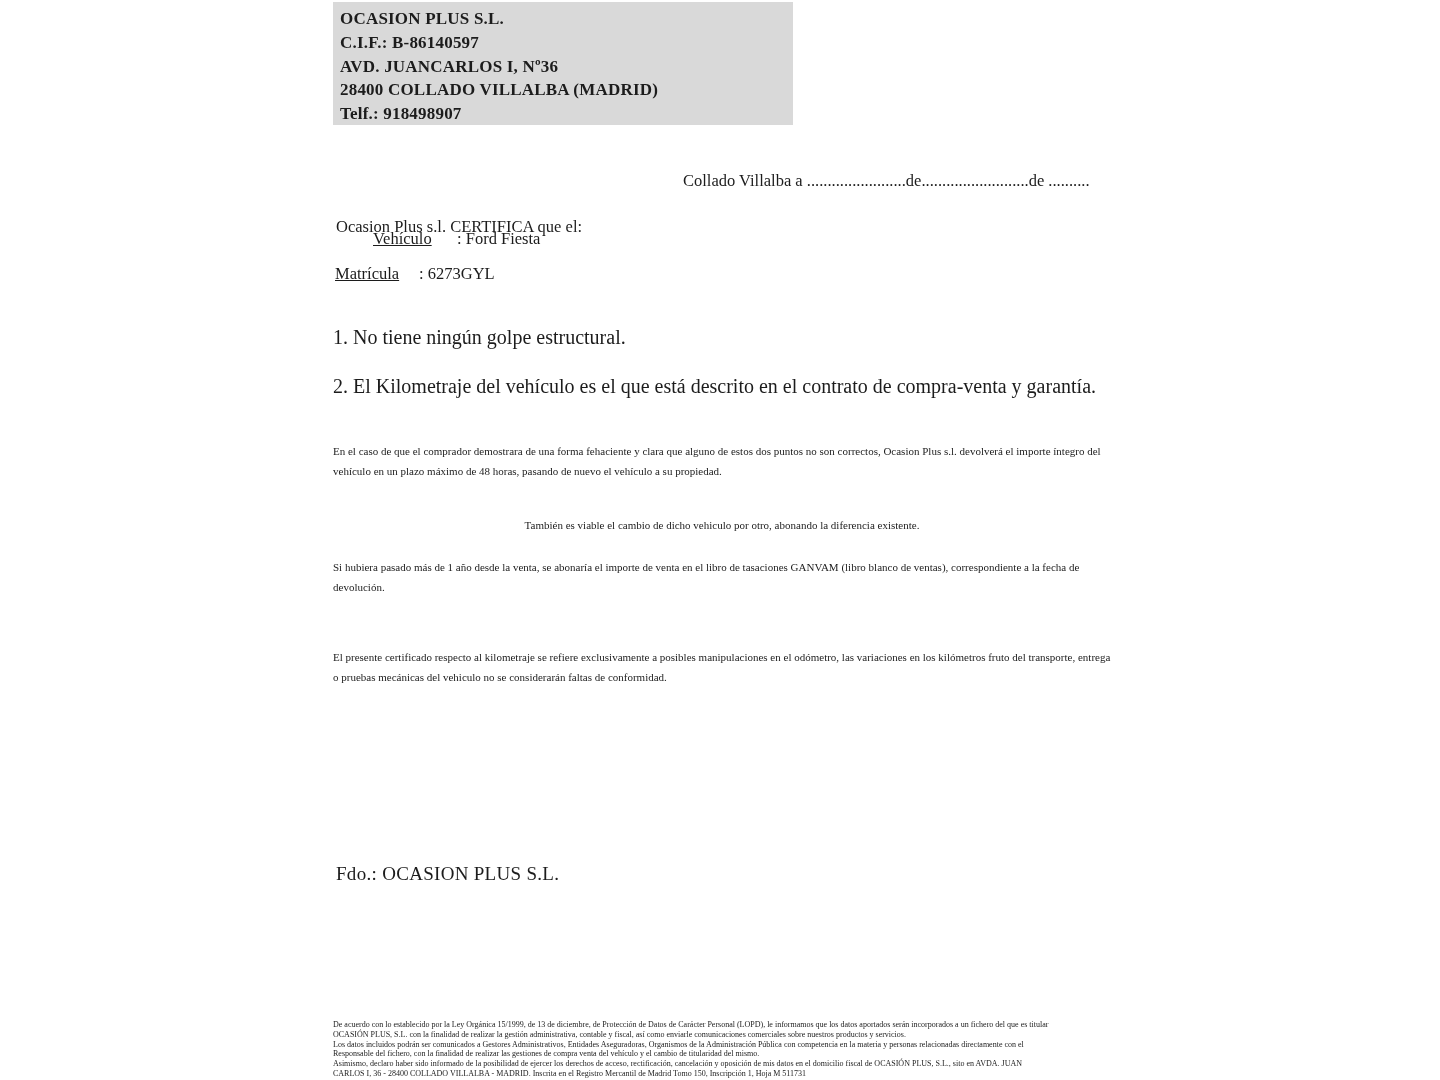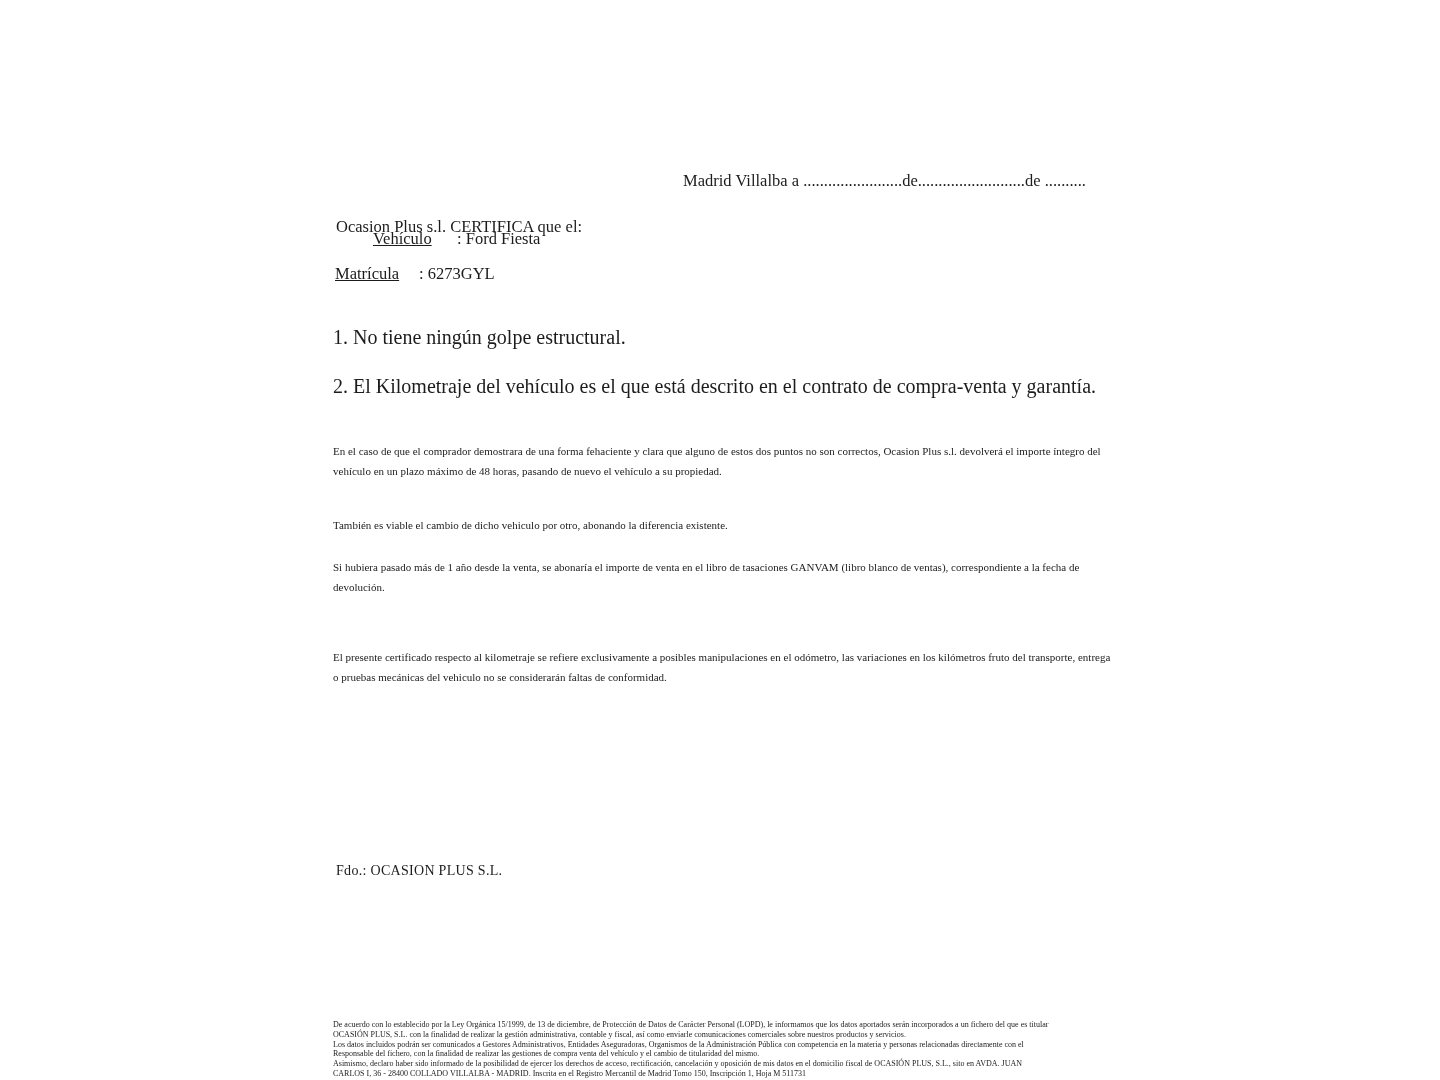--- a/index.html
+++ b/index.html
@@ -61,48 +61,55 @@
   .clause-2 { top: 375px; }
   .para {
     position: absolute;
     left: 333px;
     width: 778px;
     font-size: 11px;
     line-height: 20.3px;
     text-align: left;
   }
   .para-1 { top: 441px; }
-  .para-2 { top: 515px; }
+  .para-2 { top: 515px; text-align: center; }
   .para-3 { top: 557px; }
   .para-4 { top: 647px; }
   .signature {
     position: absolute;
     left: 336px;
     top: 863px;
-    font-size: 14px;
+    font-size: 19px;
     letter-spacing: 0.3px;
   }
   .legal {
     position: absolute;
     left: 333px;
     top: 1020px;
     width: 800px;
     font-size: 8px;
     line-height: 9.8px;
     color: #222222;
   }
   .legal-line { white-space: nowrap; }
 </style>
 </head>
 <body>
 
 <div class="page">
 
+  <div class="letterhead">
+    <div class="letterhead-line">OCASION PLUS S.L.</div>
+    <div class="letterhead-line">C.I.F.: B-86140597</div>
+    <div class="letterhead-line">AVD. JUANCARLOS I, Nº36</div>
+    <div class="letterhead-line">28400 COLLADO VILLALBA (MADRID)</div>
+    <div class="letterhead-line">Telf.: 918498907</div>
+  </div>
 
-  <div class="date-line">Madrid Villalba a ........................de..........................de ..........</div>
+  <div class="date-line">Collado Villalba a ........................de..........................de ..........</div>
 
   <div class="certify-intro">Ocasion Plus s.l. CERTIFICA que el:</div>
 
   <div class="kv row-vehicle">
     <span class="k">Vehículo</span>
     <span class="v">: Ford Fiesta</span>
   </div>
 
   <div class="kv row-plate">
     <span class="k">Matrícula</span>

